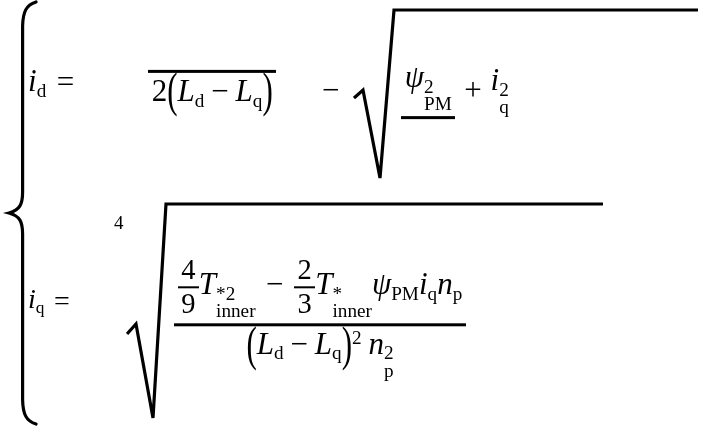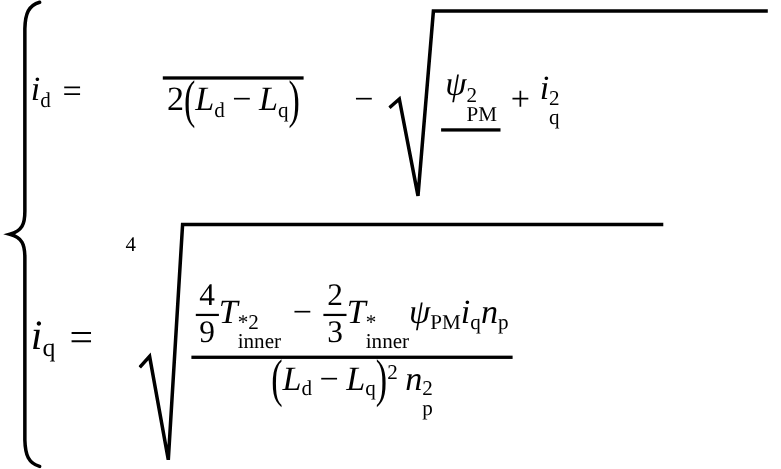--- a/index.html
+++ b/index.html
@@ -166,21 +166,21 @@
       <span class="sp"></span>
       <span class="mo" style="margin:0 2px;">+</span>
       <span class="sp"></span>
       <span class="mi"><span>i</span><span class="subsup">
             <span class="s-up">2</span>
             <span class="s-dn">q</span>
           </span></span>
     </div>
   </div>
 
-  <div class="row" style="left:28px; top:283px; font-size:38px;">
+  <div class="row" style="left:28px; top:283px; font-size:28px;">
     <span class="mi">
       <span>i</span><span class="sub">q</span>
     </span>
     <span class="sp-wide"></span>
     <span class="mo">=</span>
   </div>
 
   <div class="root-index" style="left:114px; top:212px; font-size:19px;">
     <span class="mn">4</span>
   </div>

